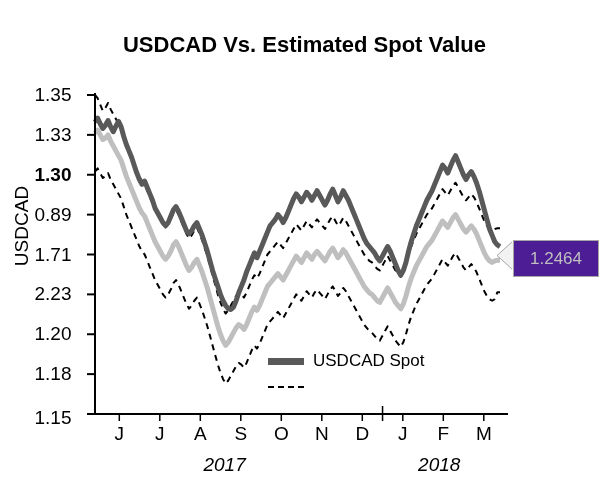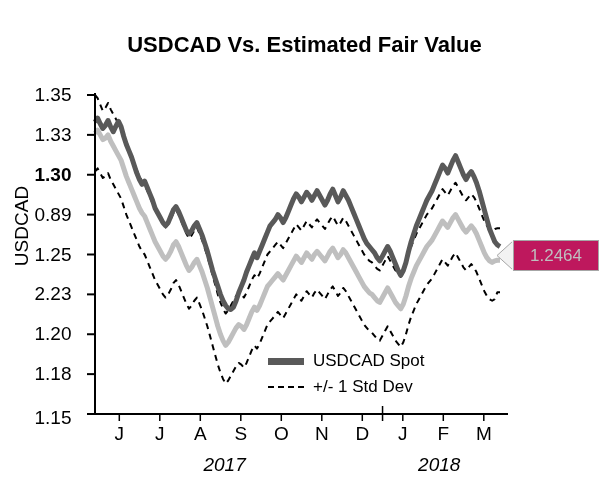--- a/index.html
+++ b/index.html
@@ -101,22 +101,22 @@
   .legend-text {
     font-size: 17px;
     color: #000000;
     white-space: nowrap;
   }
   .callout {
     position: absolute;
     left: 513px;
     top: 240px;
     width: 86px;
-    height: 31px;
-    background: #be185d;
+    height: 37px;
+    background: #4c1d95;
     border: 1px solid #a6a6a6;
     box-sizing: border-box;
     display: flex;
     align-items: center;
     justify-content: center;
   }
   .callout-text {
     font-size: 17px;
     color: #bfbfbf;
     white-space: nowrap;
@@ -127,30 +127,30 @@
     top: 240px;
     width: 18px;
     height: 31px;
   }
 </style>
 </head>
 <body>
 
 <div id="chart-root">
 
-  <div class="chart-title">USDCAD Vs. Estimated Fair Value</div>
+  <div class="chart-title">USDCAD Vs. Estimated Spot Value</div>
 
   <div class="y-axis-title">USDCAD</div>
 
   <div class="ytick-wrap" id="ytick-wrap">
       <div class="ytick-label" style="top: 85px;">1.35</div>
       <div class="ytick-label" style="top: 124.875px;">1.33</div>
       <div class="ytick-label" style="top: 164.75px; font-weight: bold;">1.30</div>
       <div class="ytick-label" style="top: 204.625px;">0.89</div>
-      <div class="ytick-label" style="top: 244.5px;">1.25</div>
+      <div class="ytick-label" style="top: 244.5px;">1.71</div>
       <div class="ytick-label" style="top: 284.375px;">2.23</div>
       <div class="ytick-label" style="top: 324.25px;">1.20</div>
       <div class="ytick-label" style="top: 364.125px;">1.18</div>
       <div class="ytick-label" style="top: 408px;">1.15</div>
     </div>
 
   <div id="xtick-wrap">
       <div class="xtick-label" style="left: 104.3px; top: 424px;">J</div>
       <div class="xtick-label" style="left: 144.8px; top: 424px;">J</div>
       <div class="xtick-label" style="left: 185.3px; top: 424px;">A</div>
@@ -201,21 +201,20 @@
       </g>
   </svg>
 
   <div class="legend" id="legend-wrap">
       <div class="legend-row">
         <span class="legend-swatch spot"></span>
         <span class="legend-text">USDCAD Spot</span>
       </div>
       <div class="legend-row">
         <span class="legend-swatch band"></span>
-        <span class="legend-text">+/- 1 Std Dev</span>
       </div>
     </div>
 
   <svg class="callout-arrow" viewBox="0 0 18 31">
     <polygon points="17,1 17,30 1,15.5" fill="#f2f2f2" stroke="#a6a6a6" stroke-width="1"></polygon>
     <line x1="17" y1="1" x2="17" y2="30" stroke="#f2f2f2" stroke-width="2"></line>
   </svg>
 
   <div class="callout">
     <span class="callout-text">1.2464</span>

